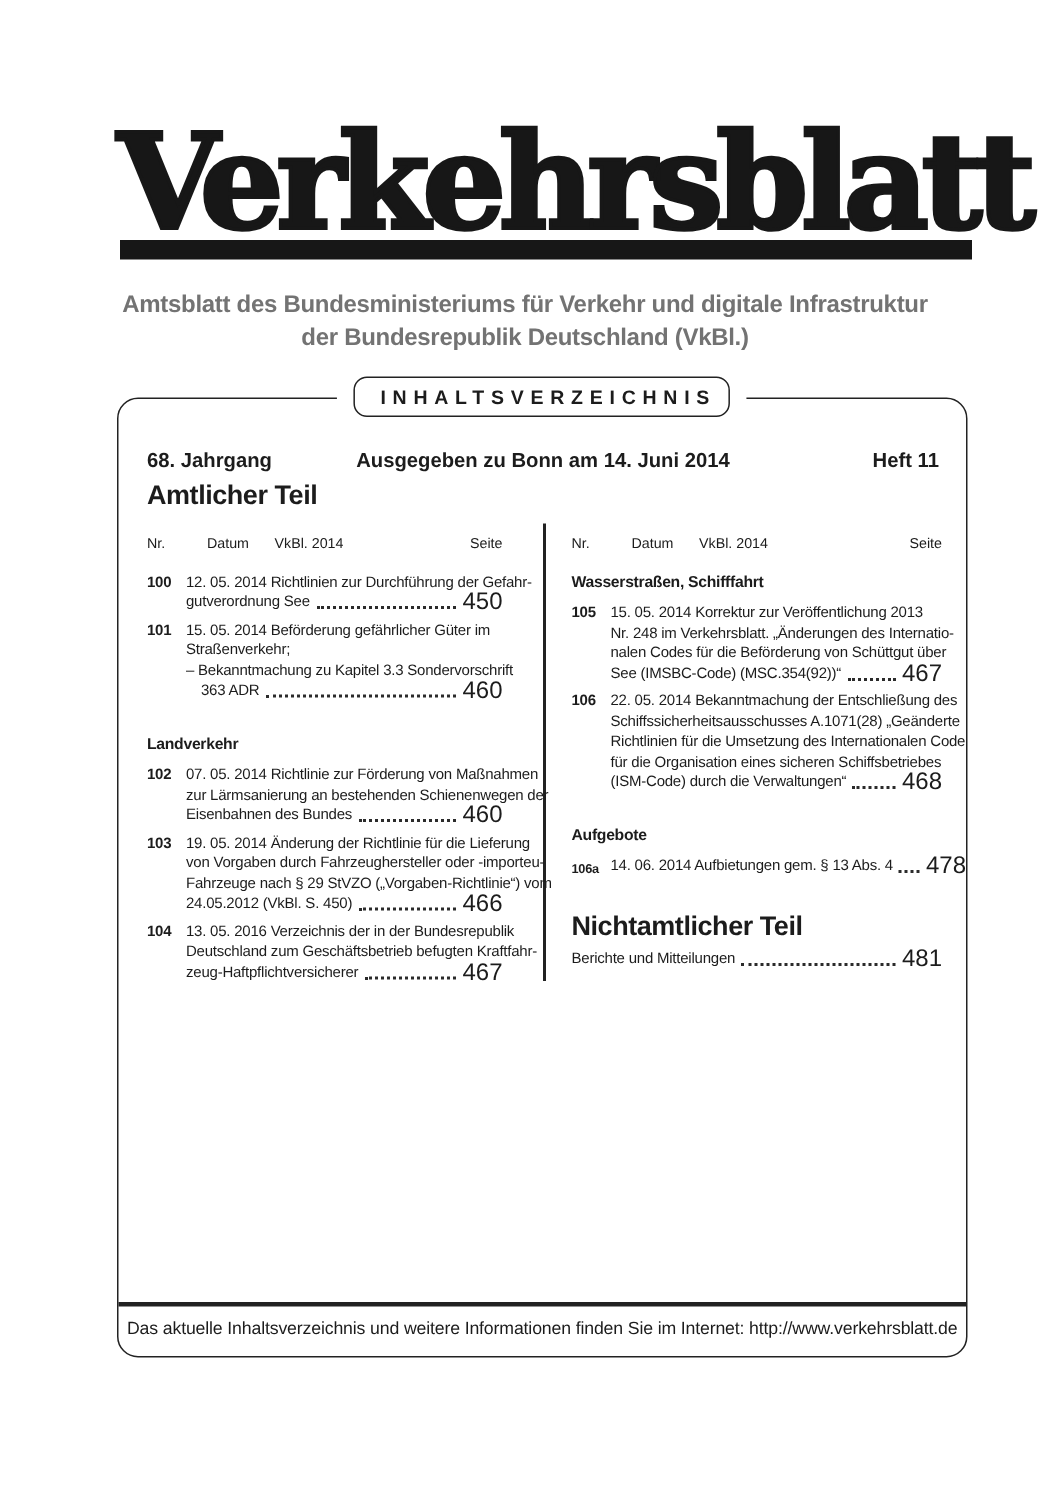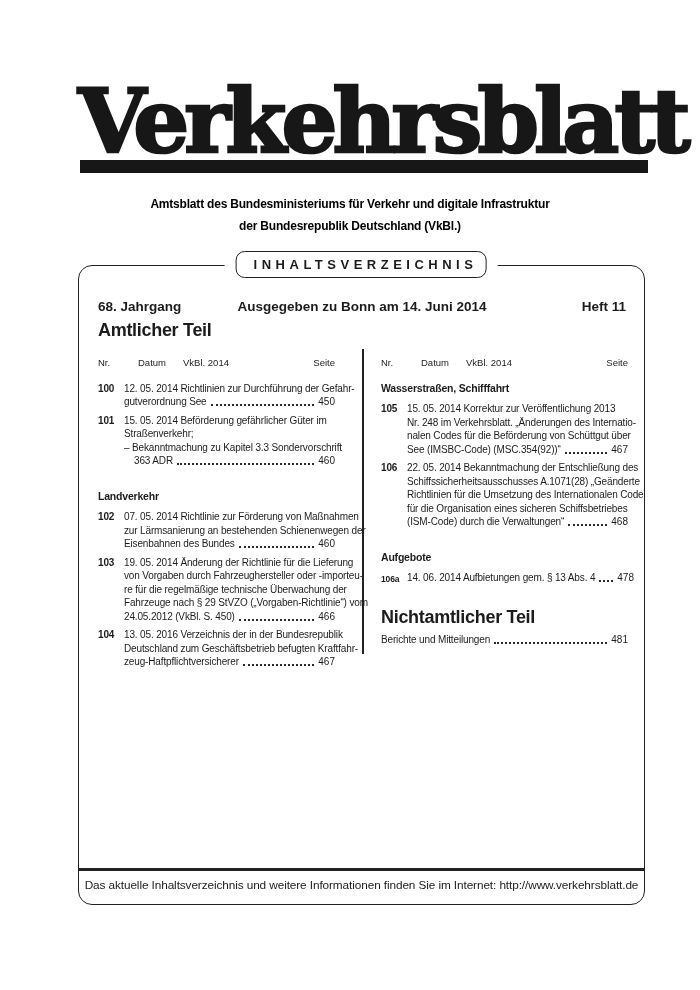--- a/index.html
+++ b/index.html
@@ -6,21 +6,21 @@
   .page{position:relative;width:700px;height:990px;background:#ffffff;overflow:hidden;
         font-family:"Liberation Sans",sans-serif;color:#1c1c1c;}
 
   
   .masthead{position:absolute;left:78px;width:570px;top:74px;height:94px;line-height:94px;
             text-align:center;white-space:nowrap;
             font-family:"DejaVu Serif",serif;font-weight:bold;font-size:88px;
             letter-spacing:-5px;-webkit-text-stroke:2.5px #171717;color:#171717;}
   .masthead-rule{position:absolute;left:80px;width:568px;top:160px;height:13px;background:#171717;}
   .subtitle{position:absolute;left:40px;width:620px;top:193px;text-align:center;
-            font-weight:bold;font-size:12px;line-height:22px;letter-spacing:-0.2px;color:#000000;}
+            font-weight:bold;font-size:16px;line-height:22px;letter-spacing:-0.2px;color:#737373;}
 
   
   .badge-wrap{position:absolute;top:251px;left:361px;transform:translateX(-50%);
               background:#ffffff;padding:0 11px;z-index:2;}
   .badge{display:inline-block;border:1.6px solid #222;border-radius:9px;
          padding:4px 8px 4px 17px;font-weight:bold;font-size:13px;
          letter-spacing:4.5px;line-height:17px;white-space:nowrap;}
 
   
   .box{position:absolute;left:78px;top:265px;width:567px;height:640px;
@@ -49,21 +49,21 @@
 
   .item{display:flex;margin-bottom:5px;}
   .nr{width:26px;font-weight:bold;flex:none;}
   .nr-small{font-size:8.5px;padding-top:2px;}
   .body{flex:1;min-width:0;}
   .line{display:block;white-space:nowrap;}
   .indent{padding-left:10px;}
   .lead{display:flex;align-items:flex-end;}
   .lead .txt{white-space:nowrap;}
   .dots{flex:1;min-width:14px;border-bottom:2px dotted #2b2b2b;margin:0 4px 2.5px 4px;}
-  .pg{font-size:10px;letter-spacing:0;}
+  .pg{font-size:16px;letter-spacing:0;}
 
   .h-nichtamtlich{margin:24px 0 9px;}
   .berichte{font-size:10px;}
 
   .footer-rule{position:absolute;left:0;right:0;top:602px;height:3px;background:#222;}
   .footer-note{position:absolute;left:0;right:0;top:612px;text-align:center;
                font-size:11.8px;letter-spacing:-0.1px;}
 </style>
 </head>
 <body>
@@ -142,21 +142,20 @@
             <span class="pg">460</span>
           </span>
         </span>
       </div>
 
       <div class="item">
         <span class="nr">103</span>
         <span class="body">
           <span class="line">19. 05. 2014 Änderung der Richtlinie für die Lieferung</span>
           <span class="line">von Vorgaben durch Fahrzeughersteller oder -importeu-</span>
-          <span class="line">re für die regelmäßige technische Überwachung der</span>
           <span class="line">Fahrzeuge nach § 29 StVZO („Vorgaben-Richtlinie“) vom</span>
           <span class="lead">
             <span class="txt">24.05.2012 (VkBl. S. 450)</span>
             <span class="dots"></span>
             <span class="pg">466</span>
           </span>
         </span>
       </div>
 
       <div class="item">

